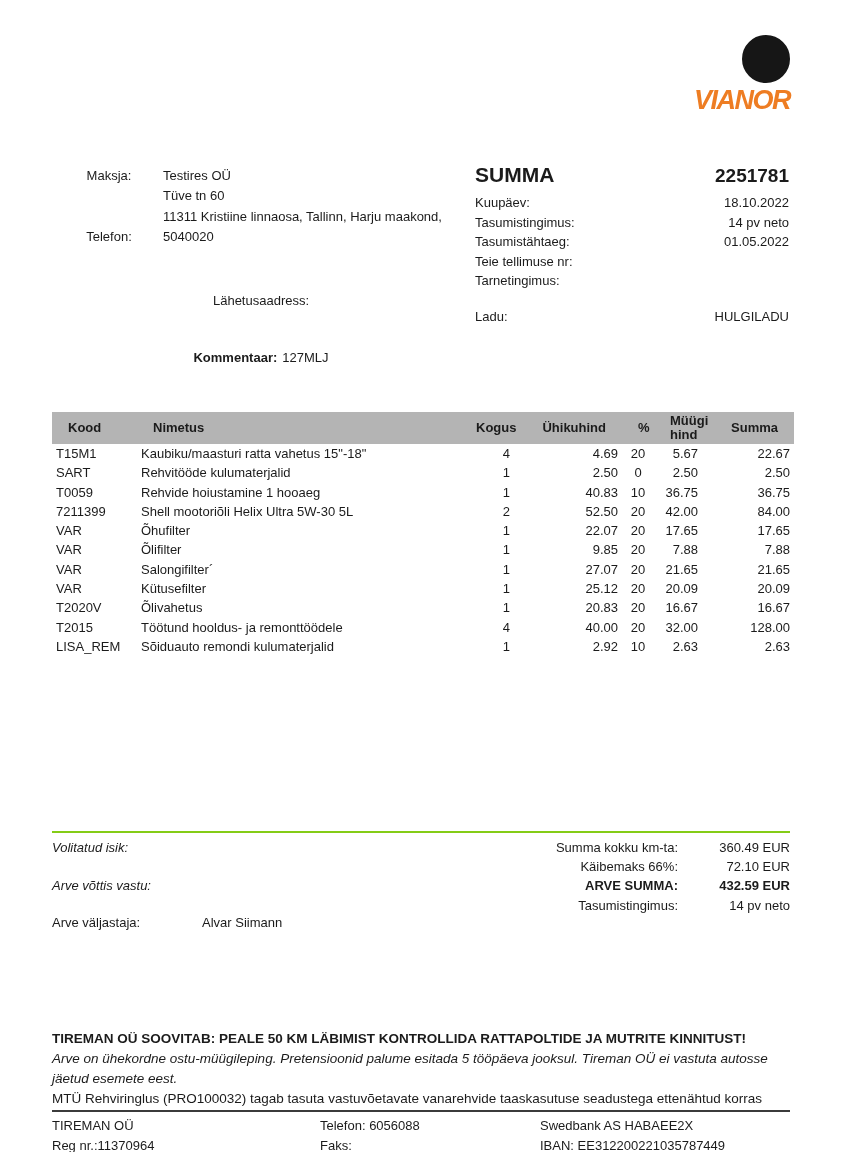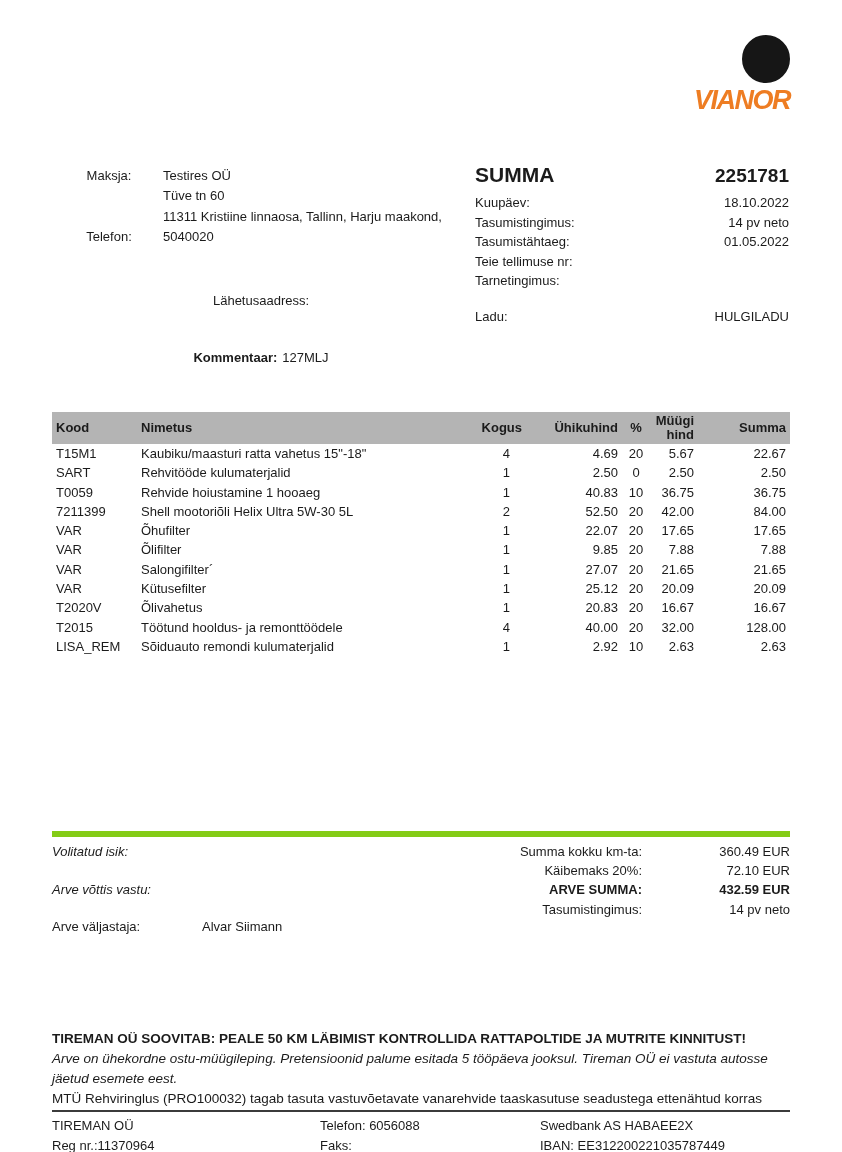--- a/index.html
+++ b/index.html
@@ -32,42 +32,42 @@
   .inv-title-row { display: flex; justify-content: space-between; align-items: baseline; margin-bottom: 6px; }
   .inv-title { font-size: 21px; font-weight: bold; }
   .inv-number { font-size: 19px; font-weight: bold; }
   .inv-row { display: flex; justify-content: space-between; line-height: 19.5px; min-height: 19.5px; }
   .inv-warehouse { margin-top: 16px; }
 
   
   .items { position: absolute; left: 52px; top: 412px; width: 738px; }
   table { border-collapse: collapse; width: 738px; table-layout: fixed; font-size: 13px; }
   thead th { background: #b4b4b4; font-weight: bold; height: 32px;
-             vertical-align: middle; padding: 0 4px; line-height: 14.5px; }
+             vertical-align: middle; padding: 0 16px; line-height: 14.5px; }
   tbody td { padding: 0 4px; line-height: 19.3px; white-space: nowrap; overflow: hidden; }
   .col-kood    { width: 85px;  text-align: left; }
   .col-nimetus { width: 323px; text-align: left; }
   .col-kogus   { width: 66px;  text-align: right; }
   td.col-kogus { padding-right: 16px; }
   .col-yhikuhind { width: 96px; text-align: right; }
   .col-pct     { width: 28px; text-align: center; }
   .col-myygihind { width: 48px; text-align: right; }
   .col-summa   { width: 92px; text-align: right; }
 
   
   .summary { position: absolute; left: 52px; top: 831px; width: 738px;
-             border-top: 6px solid #84cc16; padding-top: 5px; }
+             border-top: 2px solid #84cc16; padding-top: 5px; }
   .sig-block { width: 400px; }
   .sig-italic { font-style: italic; line-height: 19px; }
   .sig-gap1 { margin-bottom: 19px; }
   .sig-gap2 { margin-bottom: 18px; }
   .issuer-row { display: flex; line-height: 19px; }
   .issuer-label { width: 150px; flex-shrink: 0; }
   .totals { position: absolute; top: 5px; right: 0; width: 320px; }
-  .total-row { display: flex; line-height: 19.2px; gap: 36px; }
+  .total-row { display: flex; line-height: 19.2px; }
   .total-label { flex: 1; text-align: right; }
   .total-value { width: 112px; text-align: right; }
   .total-row.bold { font-weight: bold; }
 
   
   .notes { position: absolute; left: 52px; top: 1029px; width: 742px; font-size: 13.5px; }
   .note-bold { font-weight: bold; line-height: 20px; }
   .note-italic { font-style: italic; line-height: 20px; }
   .note-plain { line-height: 20px; }
   .footer { position: absolute; left: 52px; top: 1110px; width: 738px;
@@ -264,21 +264,21 @@
         <span class="issuer-label">Arve väljastaja:</span>
         <span>Alvar Siimann</span>
       </div>
     </div>
     <div class="totals">
       <div class="total-row">
         <span class="total-label">Summa kokku km-ta:</span>
         <span class="total-value">360.49 EUR</span>
       </div>
       <div class="total-row">
-        <span class="total-label">Käibemaks 20%:</span>
+        <span class="total-label">Käibemaks 66%:</span>
         <span class="total-value">72.10 EUR</span>
       </div>
       <div class="total-row bold">
         <span class="total-label">ARVE SUMMA:</span>
         <span class="total-value">432.59 EUR</span>
       </div>
       <div class="total-row">
         <span class="total-label">Tasumistingimus:</span>
         <span class="total-value">14 pv neto</span>
       </div>

